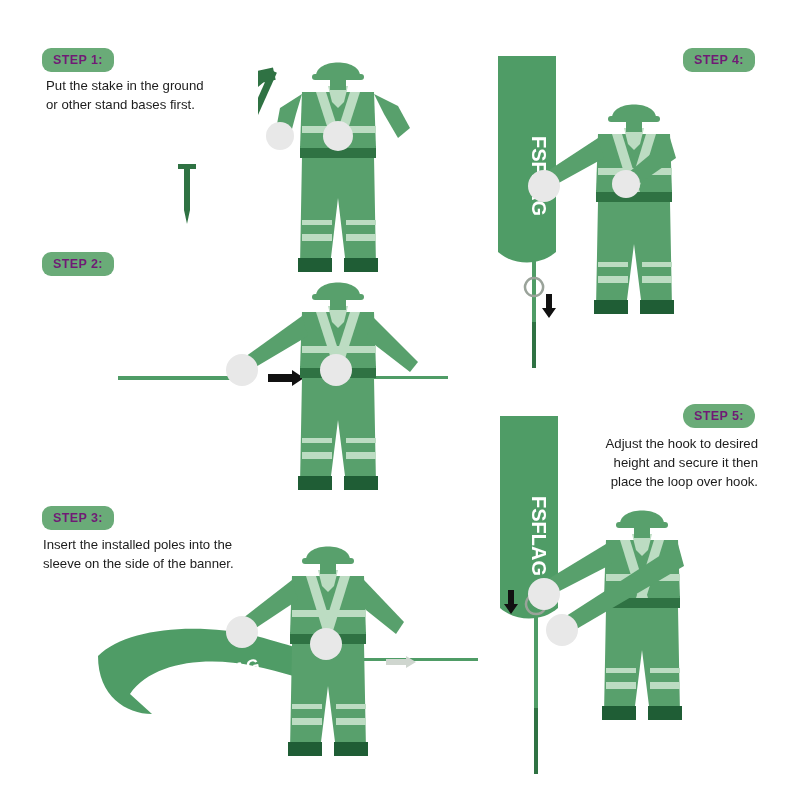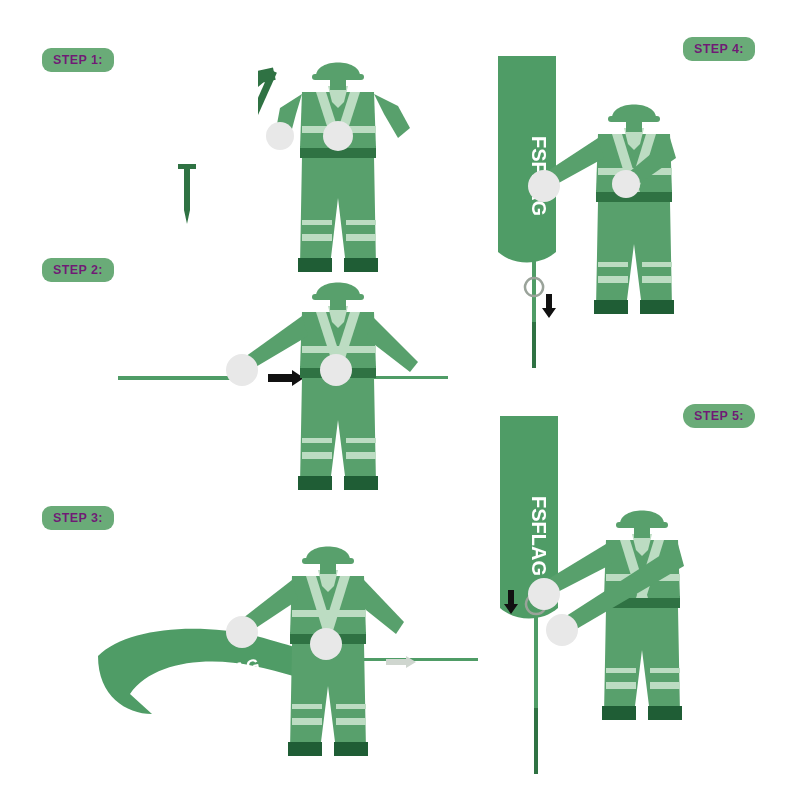--- a/index.html
+++ b/index.html
@@ -49,20 +49,22 @@
     fill: #ffffff;
     font-family: "Liberation Sans", sans-serif;
   }
 </style>
 </head>
 <body>
 
 <div class="stage">
 
   <div class="step-badge" style="left:42px; top:48px;">STEP 1:</div>
+  <div class="step-text" style="left:46px; top:76px;">Put the stake in the ground
+or other stand bases first.</div>
 
   <svg class="fig" style="left:170px; top:160px;" width="40" height="80" viewBox="0 0 40 80">
     <rect x="14" y="8" width="6" height="42" fill="#2f7243"></rect>
     <polygon points="14,50 20,50 17,64" fill="#2f7243"></polygon>
     <rect x="8" y="4" width="18" height="5" fill="#2f7243"></rect>
   </svg>
 
   <svg class="fig" style="left:258px; top:48px;" width="160" height="235" viewBox="0 0 160 235">
 
     <path d="M44,108 L116,108 L118,218 L88,218 L80,150 L72,218 L42,218 Z" fill="#58a06c"></path>
@@ -93,21 +95,21 @@
     <rect x="54" y="26" width="52" height="6" rx="3" fill="#58a06c"></rect>
 
     <circle cx="22" cy="88" r="14" fill="#e8e8e8"></circle>
 
     <rect x="-2" y="20" width="7" height="70" transform="rotate(24 1 55)" fill="#2f7243"></rect>
     <path d="M-16,28 L14,18 L18,30 L6,34 L0,40 Z" transform="rotate(6 0 28)" fill="#2f7243"></path>
 
     <circle cx="80" cy="88" r="15" fill="#e8e8e8"></circle>
   </svg>
 
-  <div class="step-badge" style="left:42px; top:258px;">STEP 2:</div>
+  <div class="step-badge" style="left:42px; top:252px;">STEP 2:</div>
 
   <svg class="fig" style="left:118px; top:270px;" width="330" height="230" viewBox="0 0 330 230">
 
     <rect x="0" y="106" width="120" height="4" fill="#4f9c66"></rect>
     <rect x="236" y="106" width="94" height="3" fill="#4f9c66"></rect>
 
     <polygon points="150,104 174,104 174,100 186,108 174,116 174,112 150,112" fill="#111111"></polygon>
 
     <path d="M184,108 L256,108 L258,214 L228,214 L220,150 L212,214 L182,214 Z" fill="#58a06c"></path>
     <rect x="180" y="206" width="34" height="14" fill="#1f5d35"></rect>
@@ -130,20 +132,22 @@
     <path d="M210,36 L230,36 L226,52 L220,58 L214,52 Z" fill="#bcdcc2"></path>
     <rect x="212" y="26" width="16" height="14" fill="#58a06c"></rect>
     <path d="M198,26 C198,8 242,8 242,26 Z" fill="#58a06c"></path>
     <rect x="194" y="24" width="52" height="6" rx="3" fill="#58a06c"></rect>
 
     <circle cx="124" cy="100" r="16" fill="#e8e8e8"></circle>
     <circle cx="218" cy="100" r="16" fill="#e8e8e8"></circle>
   </svg>
 
   <div class="step-badge" style="left:42px; top:506px;">STEP 3:</div>
+  <div class="step-text" style="left:43px; top:535px;">Insert the installed poles into the
+sleeve on the side of the banner.</div>
 
   <svg class="fig" style="left:86px; top:518px;" width="400" height="250" viewBox="0 0 400 250">
 
     <path d="M12,138 C40,110 110,104 170,118 C208,128 230,136 250,142 L250,170 C220,162 196,154 168,148 C120,138 66,144 44,176 L66,196 C40,196 12,178 12,138 Z" fill="#4f9c66"></path>
     <text class="flag-label" x="108" y="166" font-size="17" transform="rotate(-12 108 166)">FSFLAG</text>
 
     <rect x="232" y="140" width="160" height="3" fill="#4f9c66"></rect>
     <polygon points="300,141 320,141 320,138 330,144 320,150 320,147 300,147" fill="#cfd6cf"></polygon>
 
     <path d="M206,126 L278,126 L280,232 L250,232 L242,168 L234,232 L204,232 Z" fill="#58a06c"></path>
@@ -165,21 +169,21 @@
 
     <path d="M232,52 L252,52 L248,68 L242,74 L236,68 Z" fill="#bcdcc2"></path>
     <rect x="234" y="42" width="16" height="14" fill="#58a06c"></rect>
     <path d="M220,42 C220,24 264,24 264,42 Z" fill="#58a06c"></path>
     <rect x="216" y="40" width="52" height="6" rx="3" fill="#58a06c"></rect>
 
     <circle cx="156" cy="114" r="16" fill="#e8e8e8"></circle>
     <circle cx="240" cy="126" r="16" fill="#e8e8e8"></circle>
   </svg>
 
-  <div class="step-badge" style="left:683px; top:37px;">STEP 4:</div>
+  <div class="step-badge" style="left:683px; top:48px;">STEP 4:</div>
 
   <svg class="fig" style="left:480px; top:52px;" width="300" height="320" viewBox="0 0 300 320">
 
     <path d="M18,4 L76,4 L76,200 C60,214 34,214 18,200 Z" fill="#4f9c66"></path>
     <text class="flag-label" x="52" y="84" font-size="20" transform="rotate(90 52 84)">FSFLAG</text>
 
     <rect x="52" y="196" width="4" height="120" fill="#4f9c66"></rect>
     <path d="M54,226 a9,9 0 1,0 0.1,0" fill="none" stroke="#9aa39a" stroke-width="2.5"></path>
     <polygon points="66,242 72,242 72,256 76,256 69,266 62,256 66,256" fill="#111111"></polygon>
     <rect x="52" y="270" width="4" height="46" fill="#2f7243"></rect>
@@ -204,20 +208,23 @@
     <path d="M144,76 L164,76 L160,92 L154,98 L148,92 Z" fill="#bcdcc2"></path>
     <rect x="146" y="66" width="16" height="14" fill="#58a06c"></rect>
     <path d="M132,66 C132,48 176,48 176,66 Z" fill="#58a06c"></path>
     <rect x="128" y="64" width="52" height="6" rx="3" fill="#58a06c"></rect>
 
     <circle cx="64" cy="134" r="16" fill="#e8e8e8"></circle>
     <circle cx="146" cy="132" r="14" fill="#e8e8e8"></circle>
   </svg>
 
   <div class="step-badge" style="left:683px; top:404px;border-radius:12px;">STEP 5:</div>
+  <div class="step-text right" style="left:476px; top:434px; width:282px;">Adjust the hook to desired
+height and secure it then
+place the loop over hook.</div>
 
   <svg class="fig" style="left:470px; top:408px;" width="310" height="370" viewBox="0 0 310 370">
 
     <path d="M30,8 L88,8 L88,200 C72,214 46,214 30,200 Z" fill="#4f9c66"></path>
     <text class="flag-label" x="62" y="88" font-size="20" transform="rotate(90 62 88)">FSFLAG</text>
 
     <rect x="64" y="196" width="4" height="170" fill="#4f9c66"></rect>
     <path d="M66,186 a10,10 0 1,0 0.1,0" fill="none" stroke="#9aa39a" stroke-width="2.5"></path>
     <polygon points="38,182 44,182 44,196 48,196 41,206 34,196 38,196" fill="#111111"></polygon>
     <rect x="64" y="300" width="4" height="66" fill="#2f7243"></rect>

